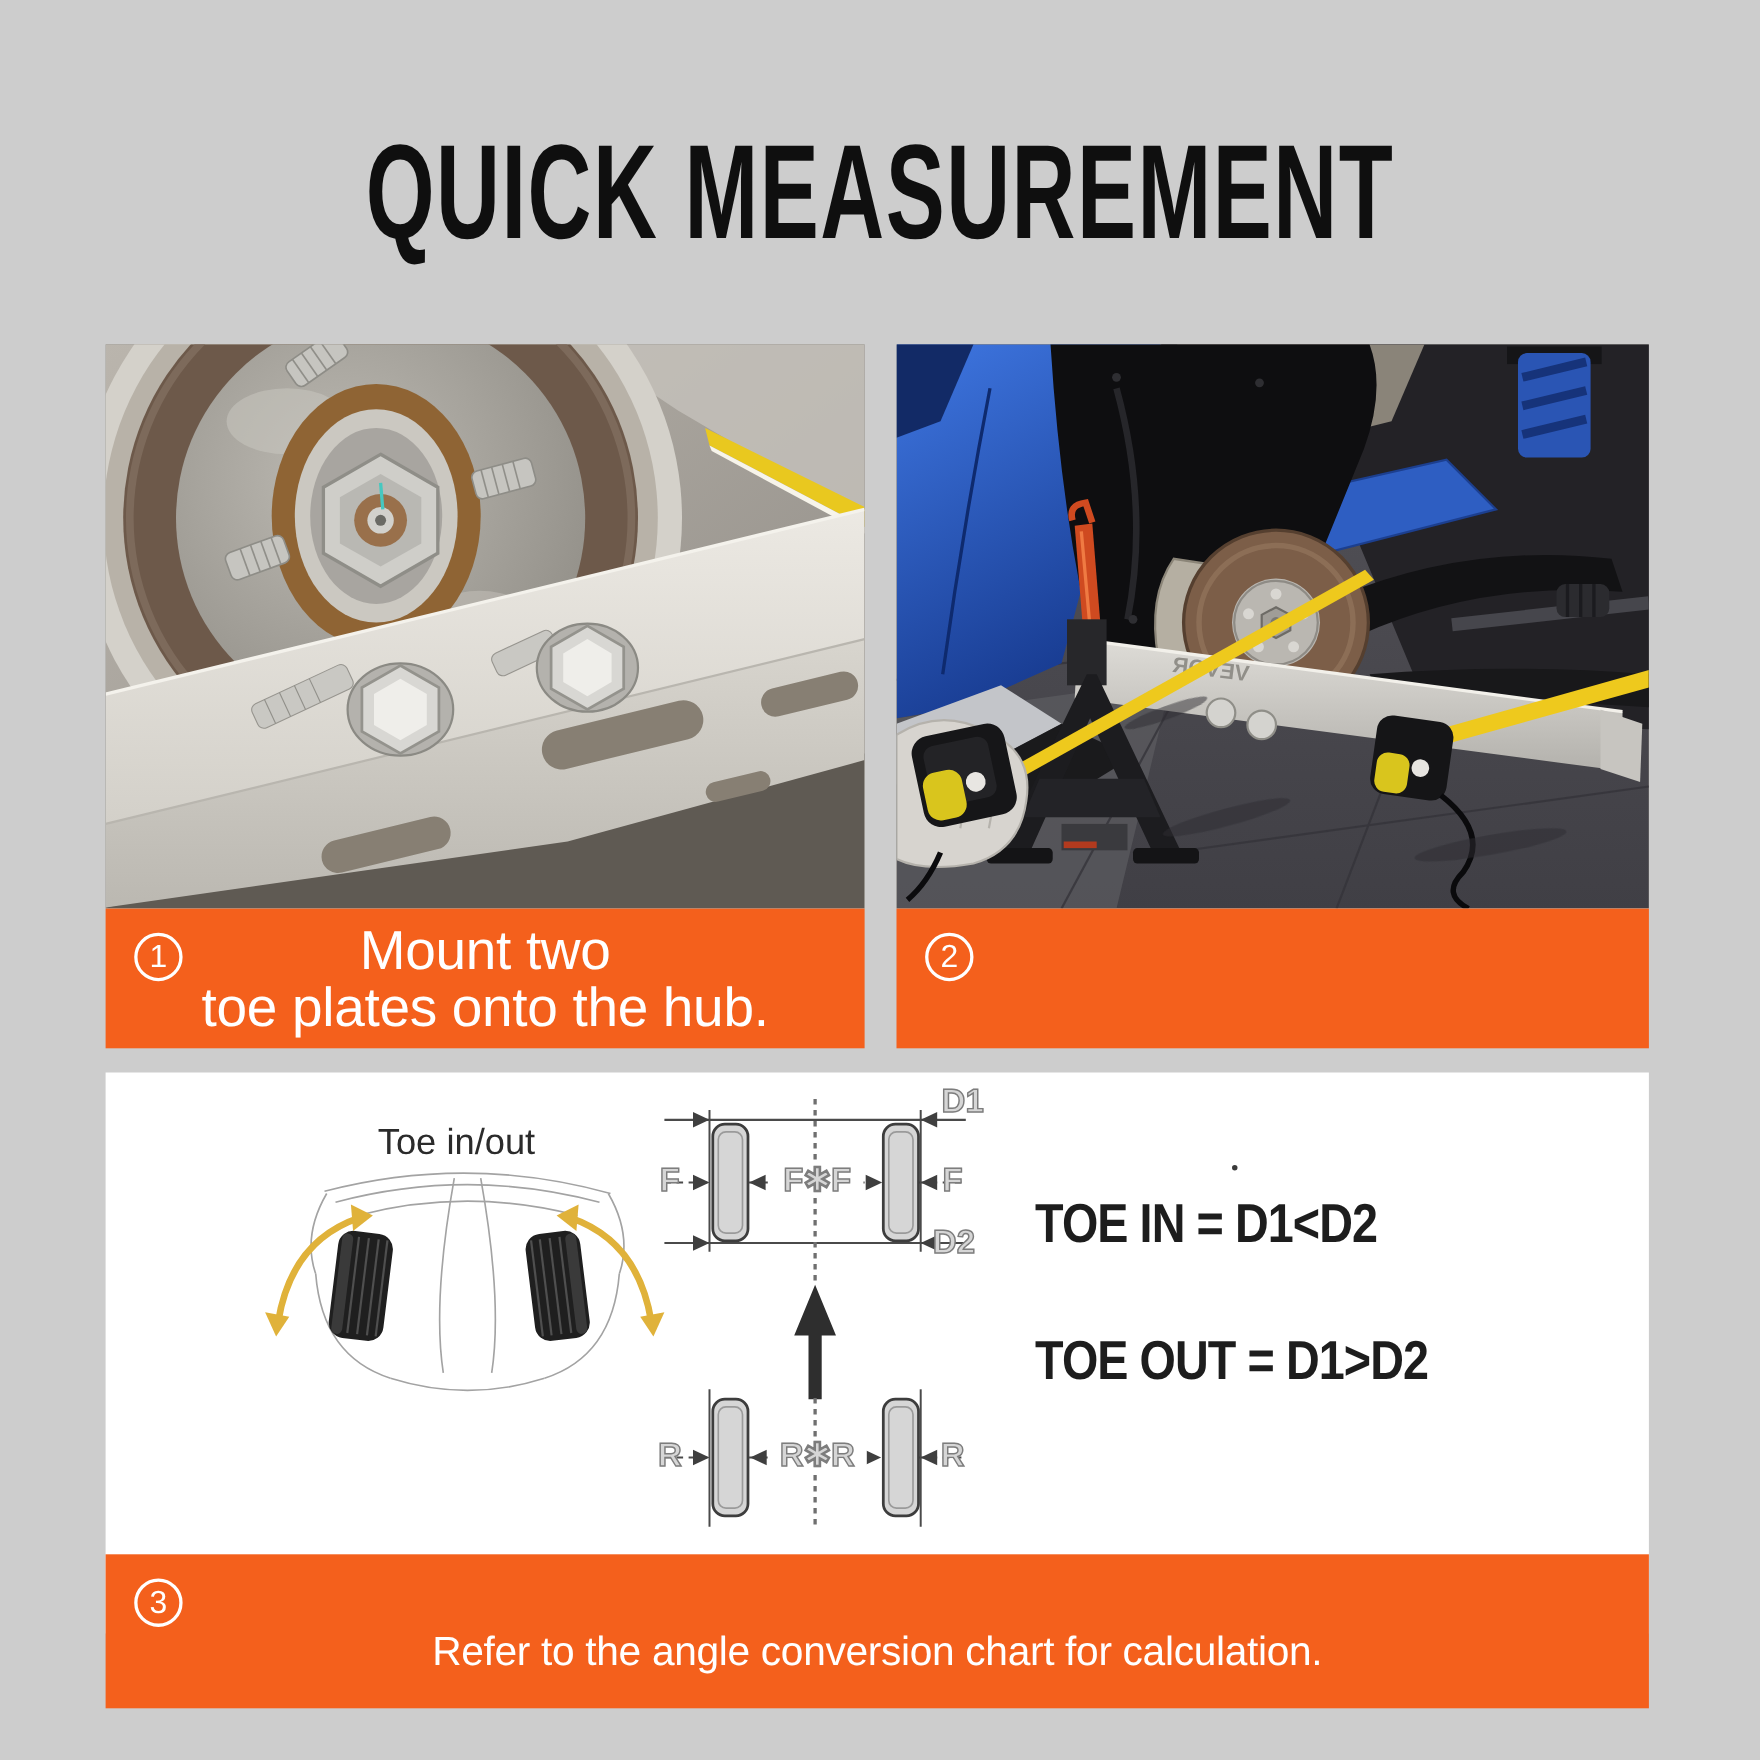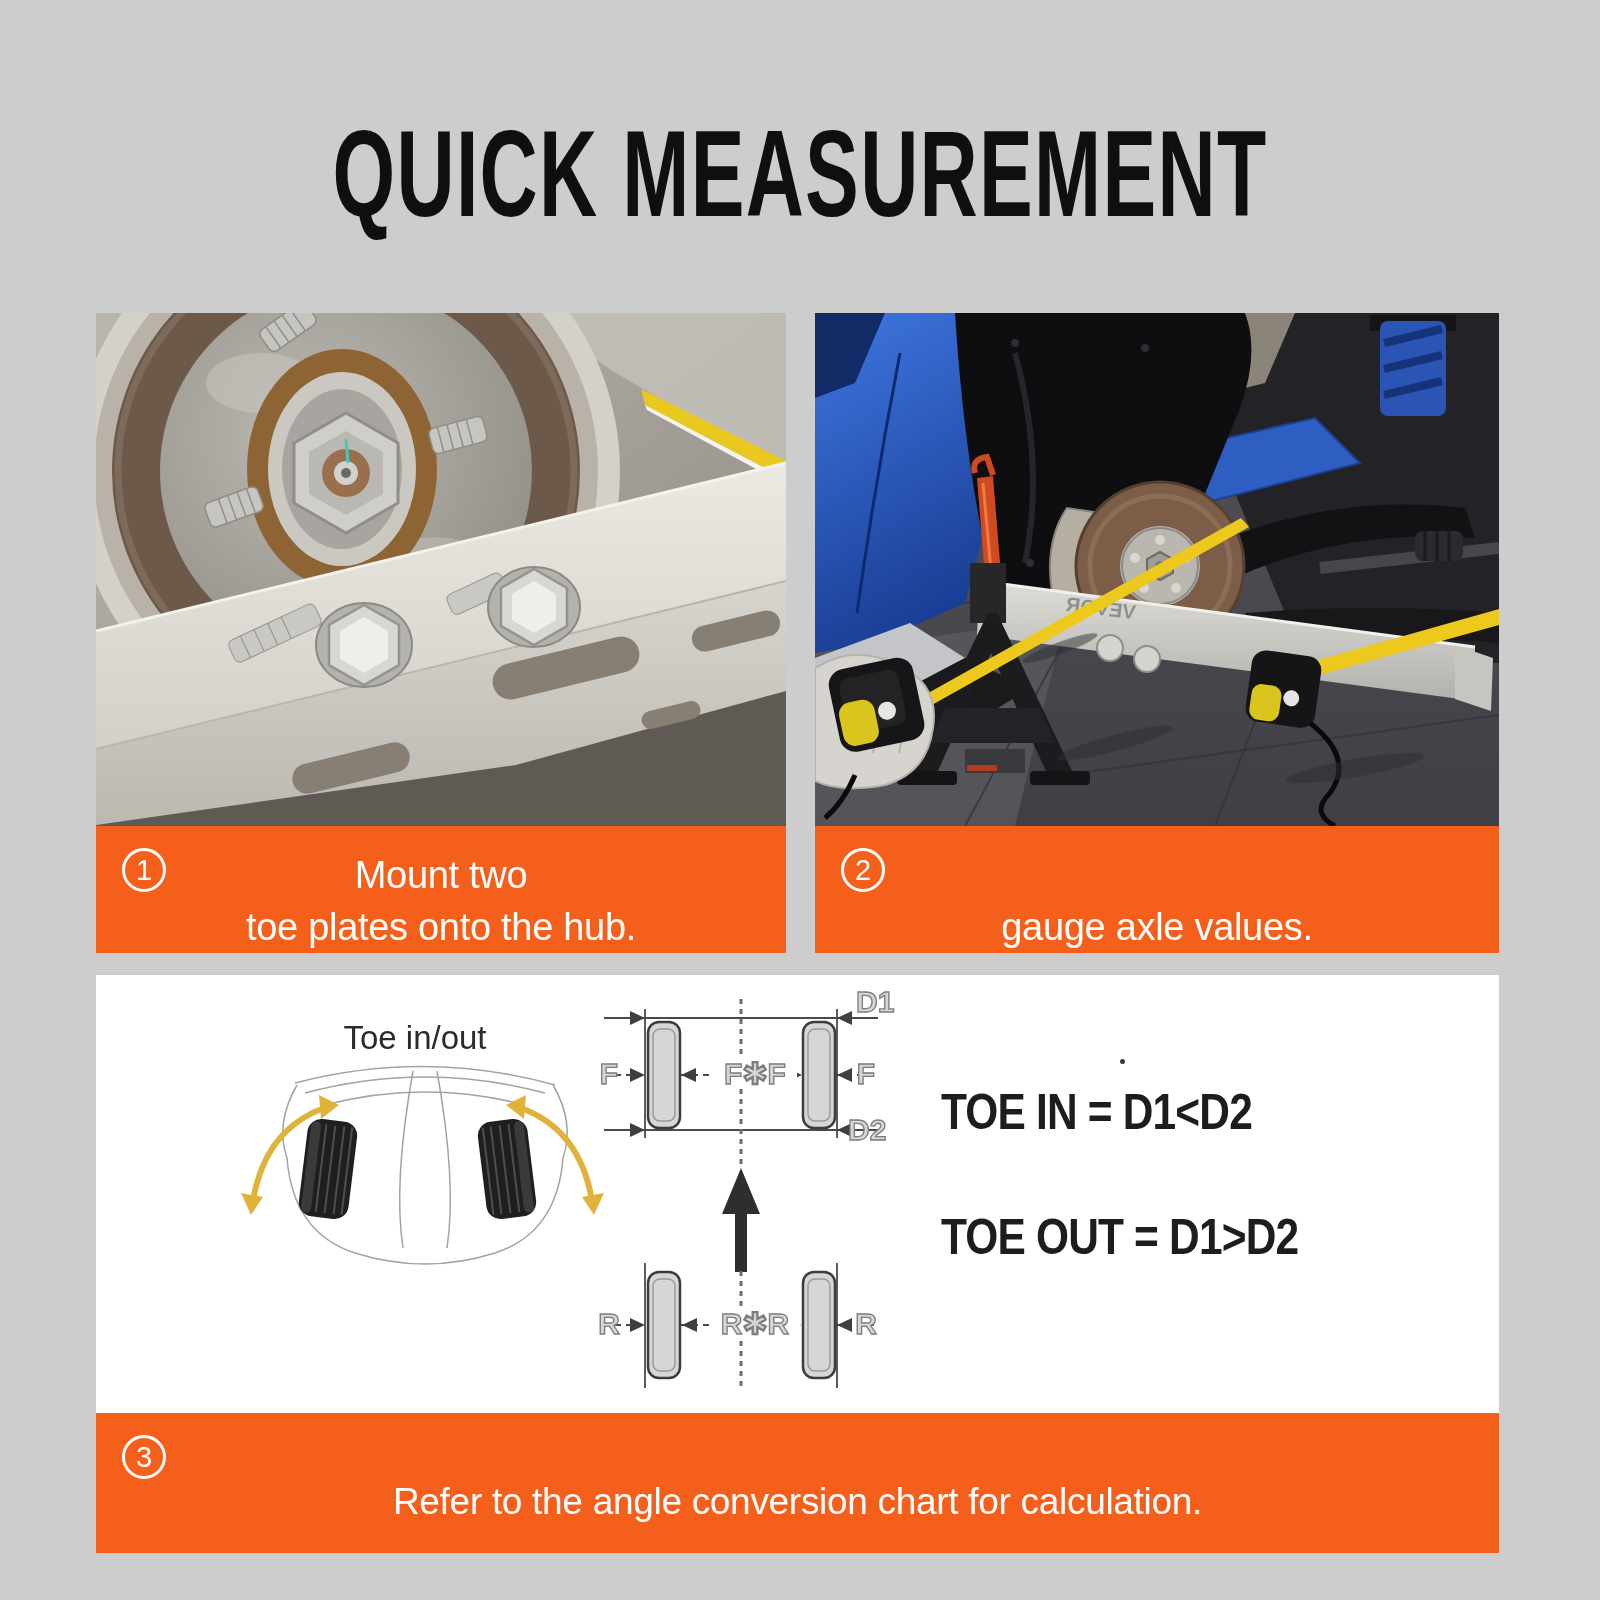--- a/index.html
+++ b/index.html
@@ -6,28 +6,28 @@
   .canvas{position:relative;width:1600px;height:1600px;background:#cdcdcd;overflow:hidden;
           font-family:"Liberation Sans",sans-serif;}
   .main-title{position:absolute;left:0;right:0;top:110px;text-align:center;color:#0f0f0f;
           font-weight:bold;font-size:122px;line-height:1.05;letter-spacing:2px;transform:scaleX(0.66);}
   .card{position:absolute;}
   .photo{position:relative;width:100%;height:513px;overflow:hidden;background:#9a968f;}
   .photo svg{display:block;}
   .caption{position:relative;width:100%;height:127px;background:#f4601c;}
   .step-circle{position:absolute;left:26px;top:22px;width:44px;height:44px;border:3px solid #ffffff;
           border-radius:50%;color:#fff;font-size:29px;display:flex;align-items:center;justify-content:center;box-sizing:border-box;}
-  .caption-lines{position:absolute;inset:0;display:flex;flex-direction:column;align-items:center;justify-content:flex-end;
-          color:#fff;font-size:38px;line-height:52px;letter-spacing:-0.3px;}
+  .caption-lines{position:absolute;inset:0;display:flex;flex-direction:column;align-items:center;justify-content:center;
+          color:#fff;font-size:50px;line-height:52px;letter-spacing:-0.3px;}
   .panel{position:absolute;left:96px;top:975px;width:1403px;height:510px;background:#ffffff;}
   .sketch-label{position:absolute;left:219px;top:44px;width:200px;text-align:center;
           font-size:33px;color:#2b2b2b;font-weight:500;}
   .diag-label{position:absolute;font-weight:bold;font-size:30px;line-height:1;color:#d6d6d6;
           -webkit-text-stroke:1.3px #7d7d7d;text-shadow:0 0 1px #8a8a8a;}
-  .diag-label.ctr{text-align:center;background:#ffffff;padding:0 2px;margin-left:12px;}
+  .diag-label.ctr{text-align:center;background:#ffffff;padding:0 2px;}
   .formula{position:absolute;left:845px;font-weight:bold;font-size:50px;color:#1d1d1d;
           letter-spacing:-1px;transform:scaleX(0.85);transform-origin:left center;white-space:nowrap;}
   .speck{position:absolute;left:1024px;top:84px;width:5px;height:5px;border-radius:50%;background:#3a3a3a;}
   .bottom-bar{position:absolute;left:96px;top:1413px;width:1403px;height:140px;background:#f4601c;}
   .bottom-caption{position:absolute;left:0;right:0;top:68px;text-align:center;color:#fff;
           font-size:37px;letter-spacing:-0.3px;}
 </style>
 </head>
 <body>
 
@@ -266,21 +266,20 @@
           <ellipse cx="540" cy="455" rx="70" ry="9" transform="rotate(-10 540 455)"></ellipse>
           <ellipse cx="245" cy="335" rx="40" ry="6" transform="rotate(-20 245 335)"></ellipse>
         </g>
       </svg>
     </div>
     <div class="caption">
       <div class="step-circle">
         <span>2</span>
       </div>
       <div class="caption-lines">
-        <span>gauge axle values.</span>
       </div>
     </div>
   </div>
 
   <div class="panel">
 
     <div class="sketch-label">Toe in/out</div>
 
     <svg style="position:absolute;left:139px;top:88px;" width="375" height="260" viewBox="0 0 375 260">
       <g stroke="#a3a3a3" stroke-width="1.5" fill="none">

